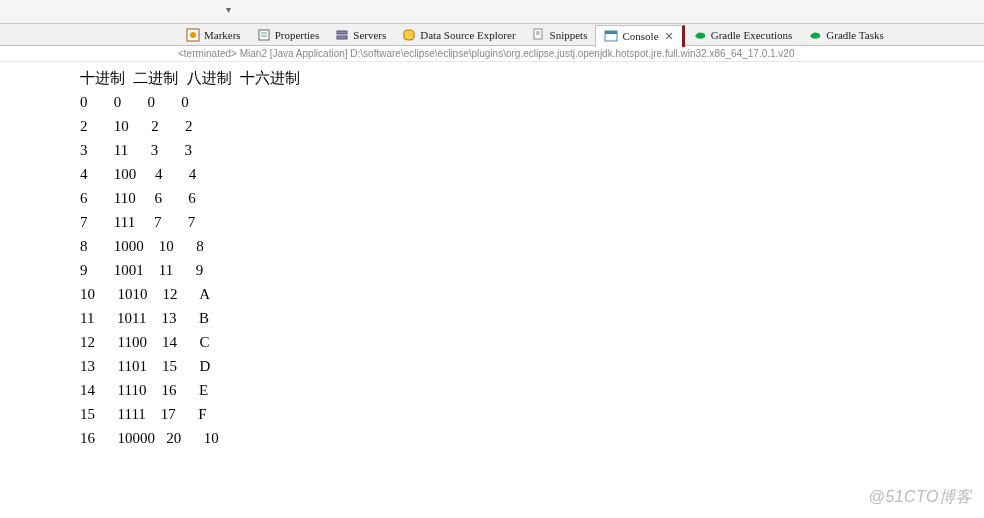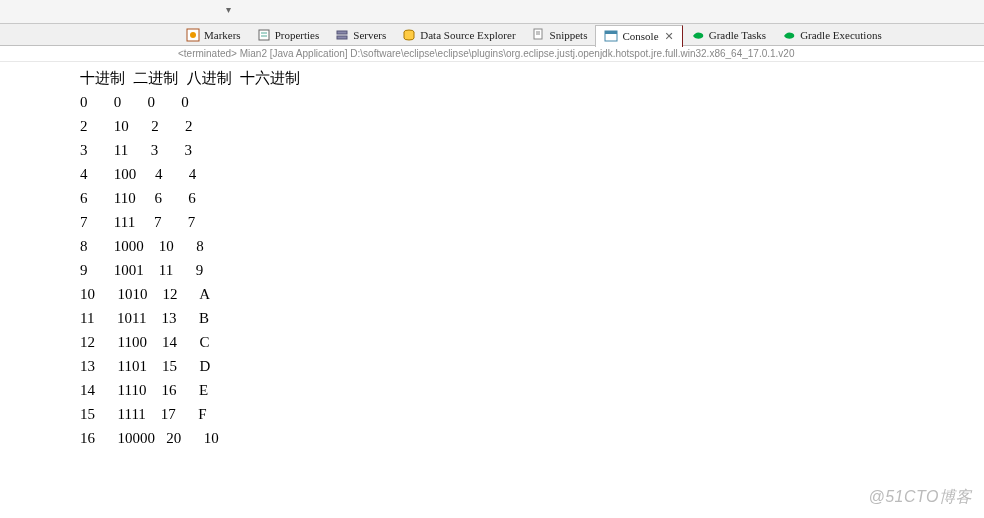--- a/index.html
+++ b/index.html
@@ -44,21 +44,21 @@
     gap: 4px;
     cursor: pointer;
     height: 22px;
     white-space: nowrap;
     font-family: Liberation Serif, serif;
   }
   .tab.active {
     background: #fff;
     border-top: 1px solid #c0c0c0;
     border-left: 1px solid #c0c0c0;
-    border-right: 1px solid #7f1d1d;
+    border-right: 3px solid #7f1d1d;
     position: relative;
     top: 1px;
   }
   .tab svg { flex-shrink: 0; }
   .close-x {
     font-size: 11px;
     color: #666;
     margin-left: 2px;
     cursor: pointer;
   }
@@ -146,28 +146,28 @@
         <rect x="1" y="2" width="12" height="3" fill="#48a"></rect>
       </svg>
     <span>Console</span>
     <span class="close-x">✕</span>
   </div>
 
   <div class="tab">
     <svg width="14" height="14" viewBox="0 0 14 14">
         <path d="M2 8 Q5 3 10 5 Q13 6 12 9 Q9 12 4 10 Z" fill="#0a4"></path>
       </svg>
-    <span>Gradle Tasks</span>
+    <span>Gradle Executions</span>
   </div>
 
   <div class="tab">
     <svg width="14" height="14" viewBox="0 0 14 14">
         <path d="M2 8 Q5 3 10 5 Q13 6 12 9 Q9 12 4 10 Z" fill="#0a4"></path>
       </svg>
-    <span>Gradle Executions</span>
+    <span>Gradle Tasks</span>
   </div>
 </div>
 
 <div class="term-line">&lt;terminated&gt; Mian2 [Java Application] D:\software\eclipse\eclipse\plugins\org.eclipse.justj.openjdk.hotspot.jre.full.win32.x86_64_17.0.1.v20</div>
 
 <div class="console-body">
   <div class="header-row" id="hdr">十进制  二进制  八进制  十六进制</div>
   <div id="rows">
       <div class="row">0       0       0       0       </div>
       <div class="row">2       10      2       2       </div>

